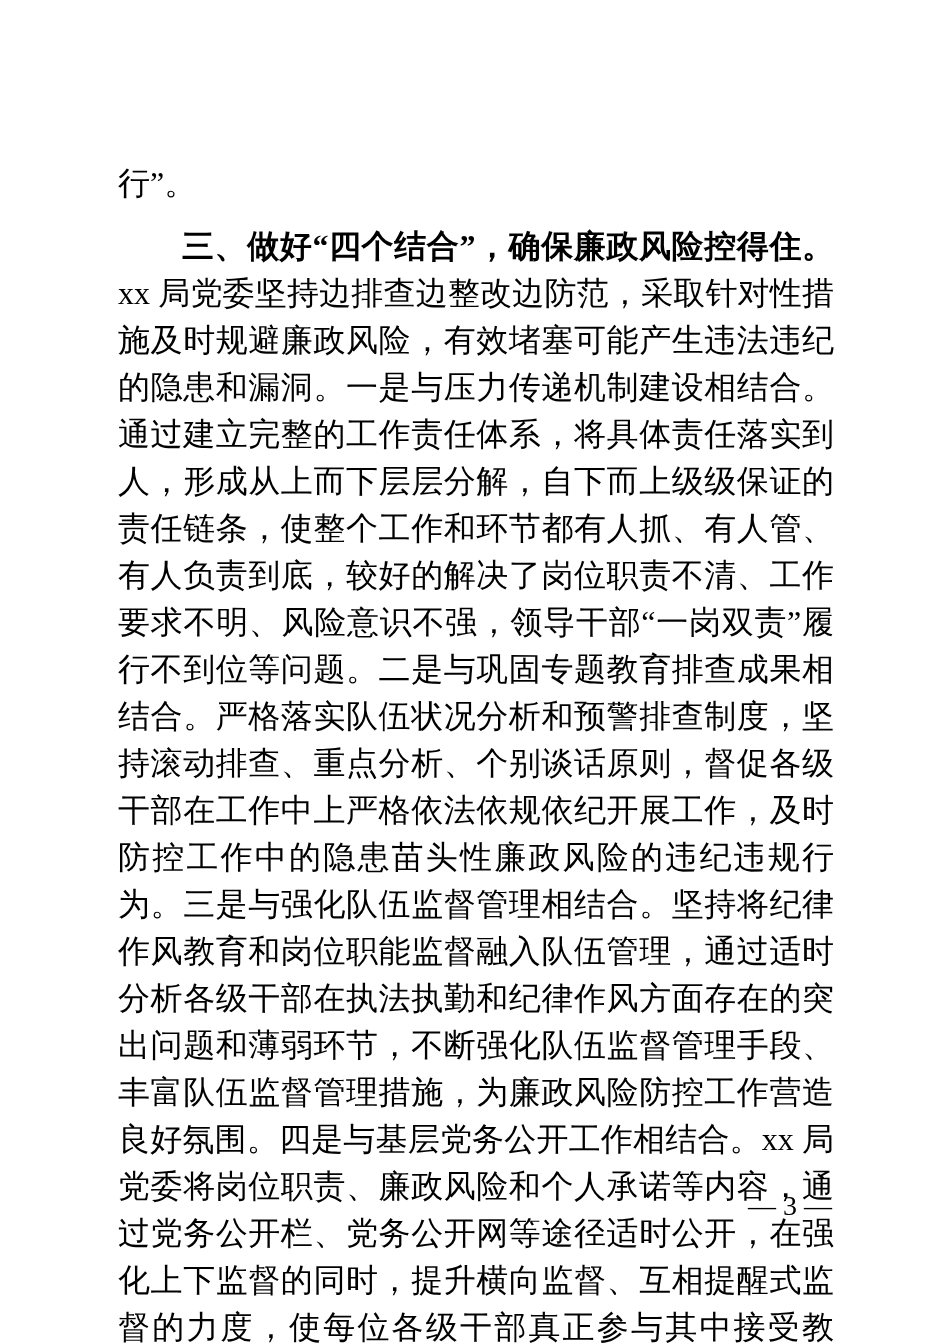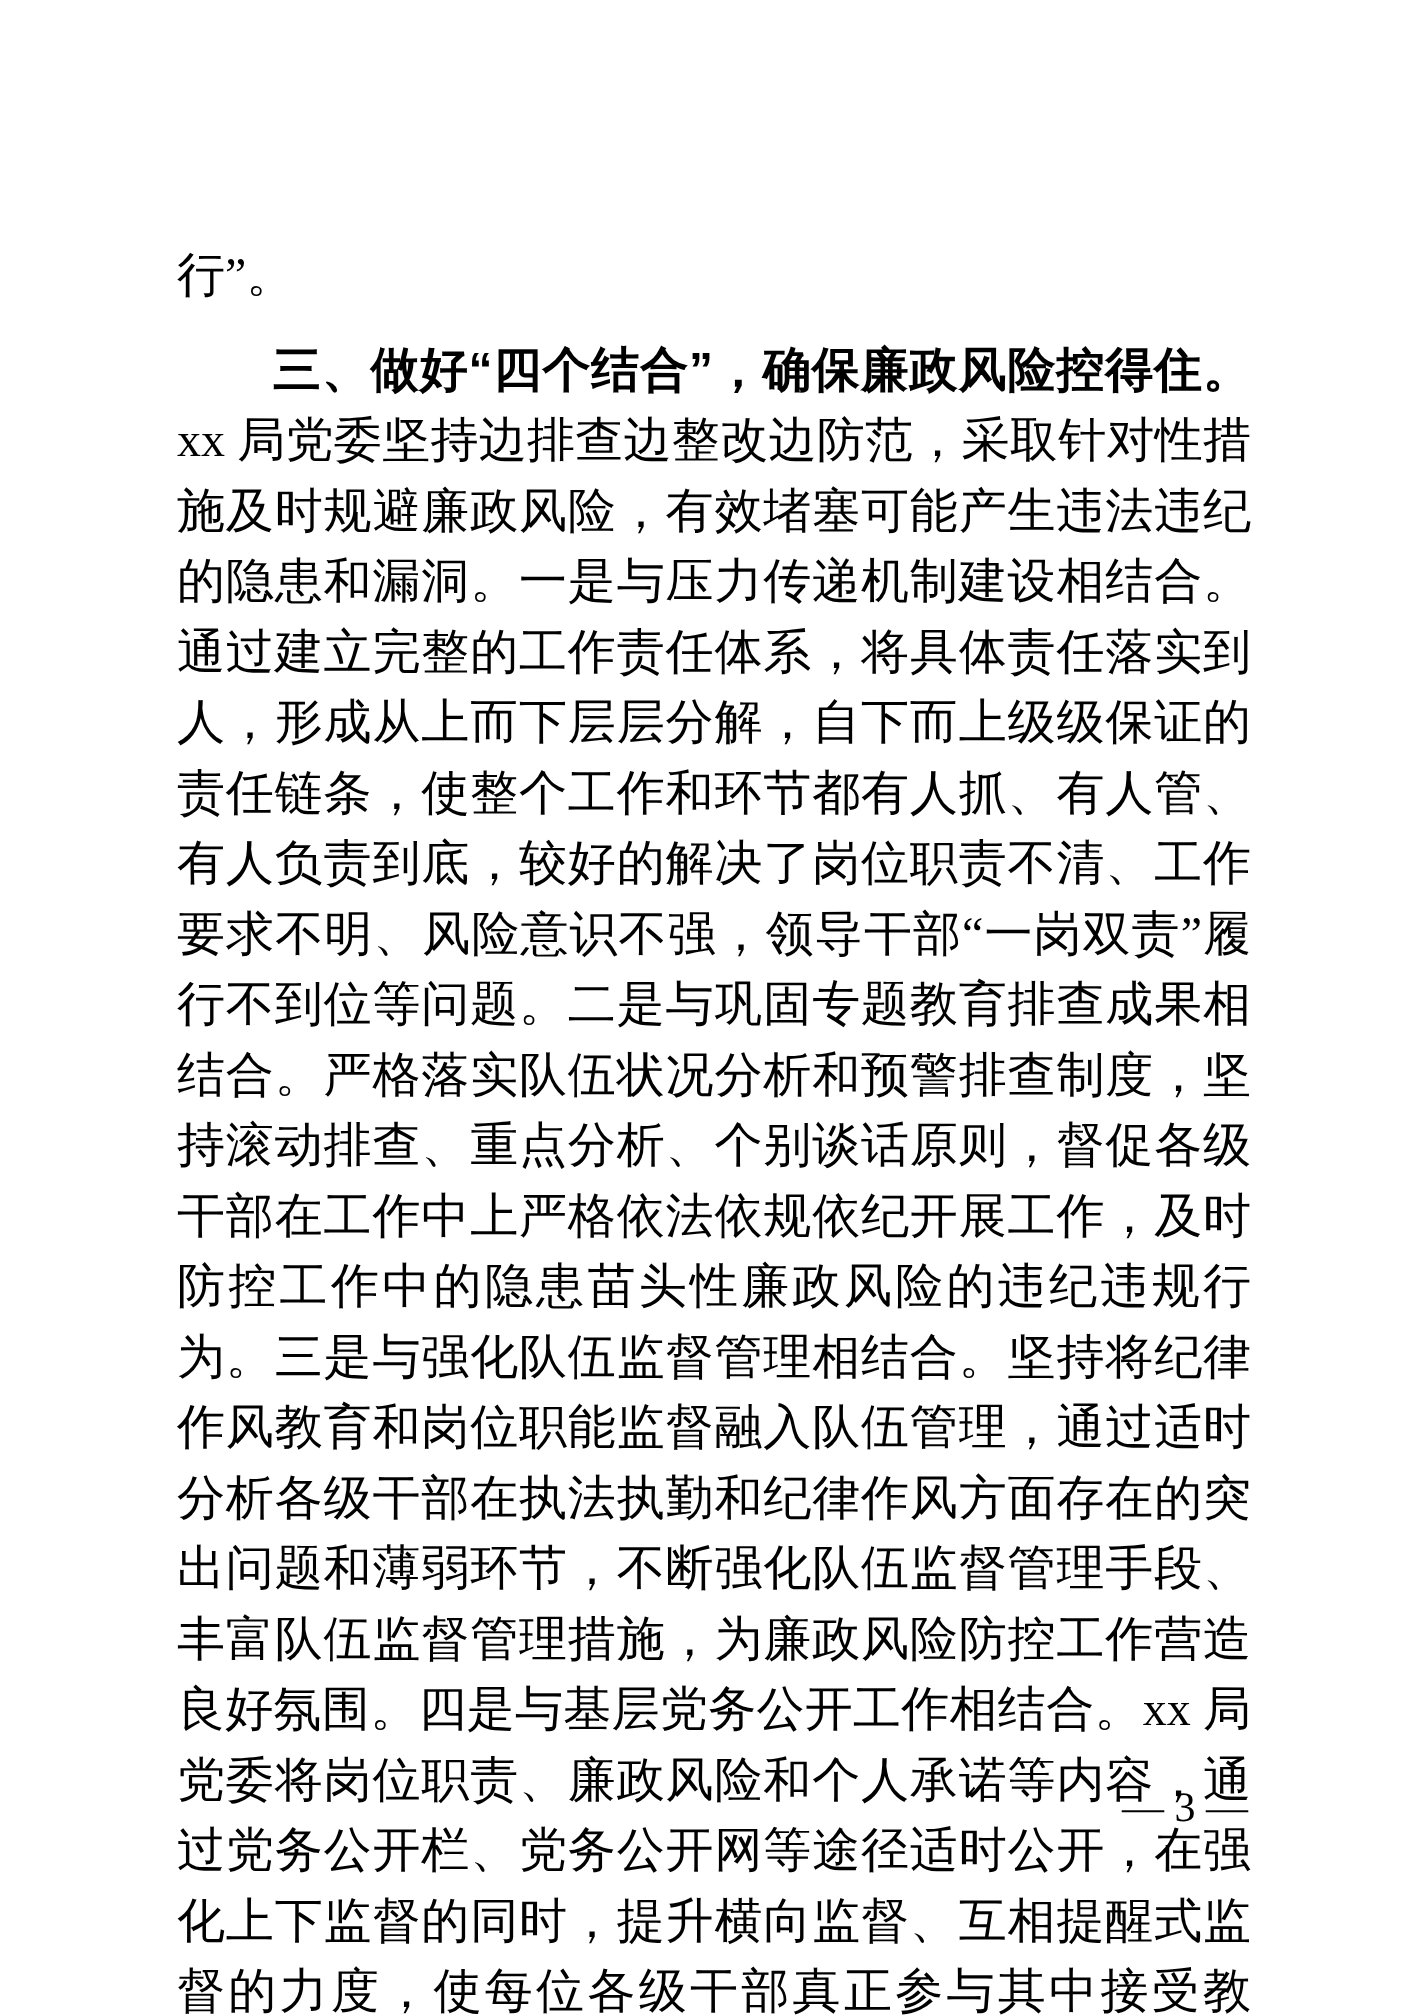--- a/index.html
+++ b/index.html
@@ -32,21 +32,21 @@
   }
   .para-continuation {
     text-indent: 0;
   }
   .para-main {
     margin-top: 16px;
     text-indent: 2em;
   }
   .section-heading {
     font-weight: bold;
-    font-family: Liberation Sans, sans-serif;
+    font-family: Liberation Serif, serif;
   }
   .page-number {
     position: absolute;
     right: 118px;
     top: 1188px;
     font-size: 28px;
     line-height: 36px;
     text-align: right;
   }
 </style>

